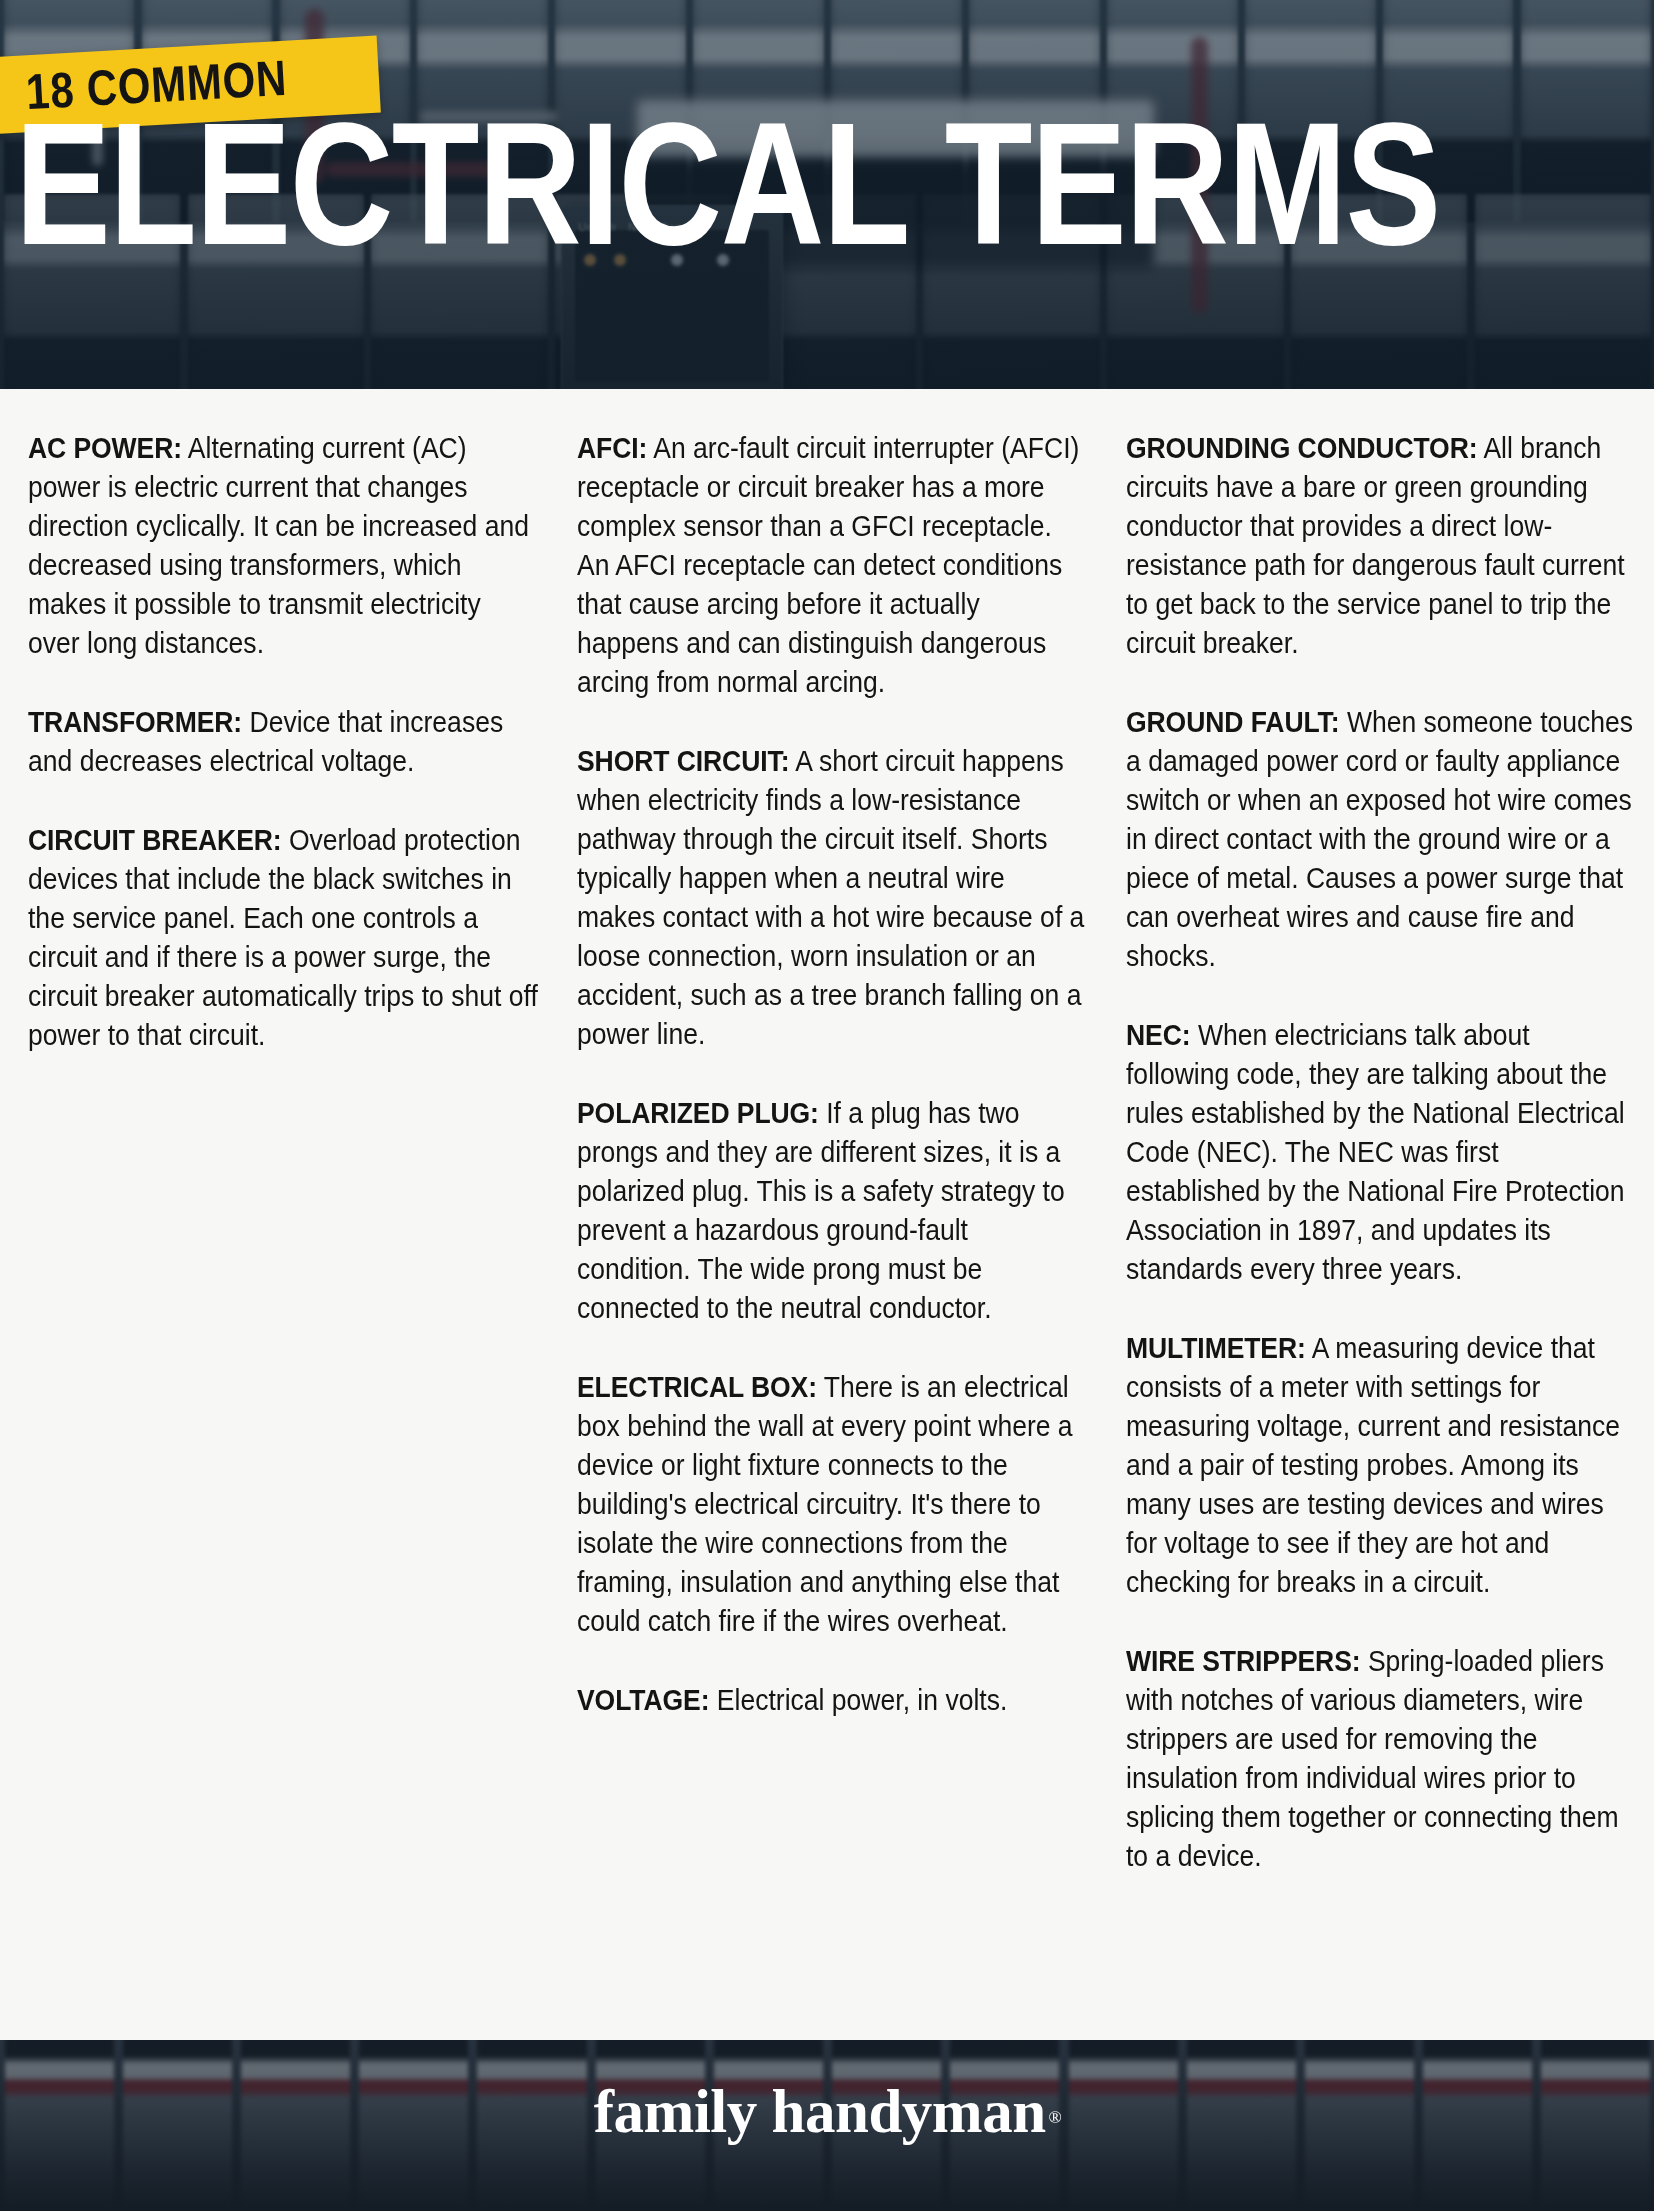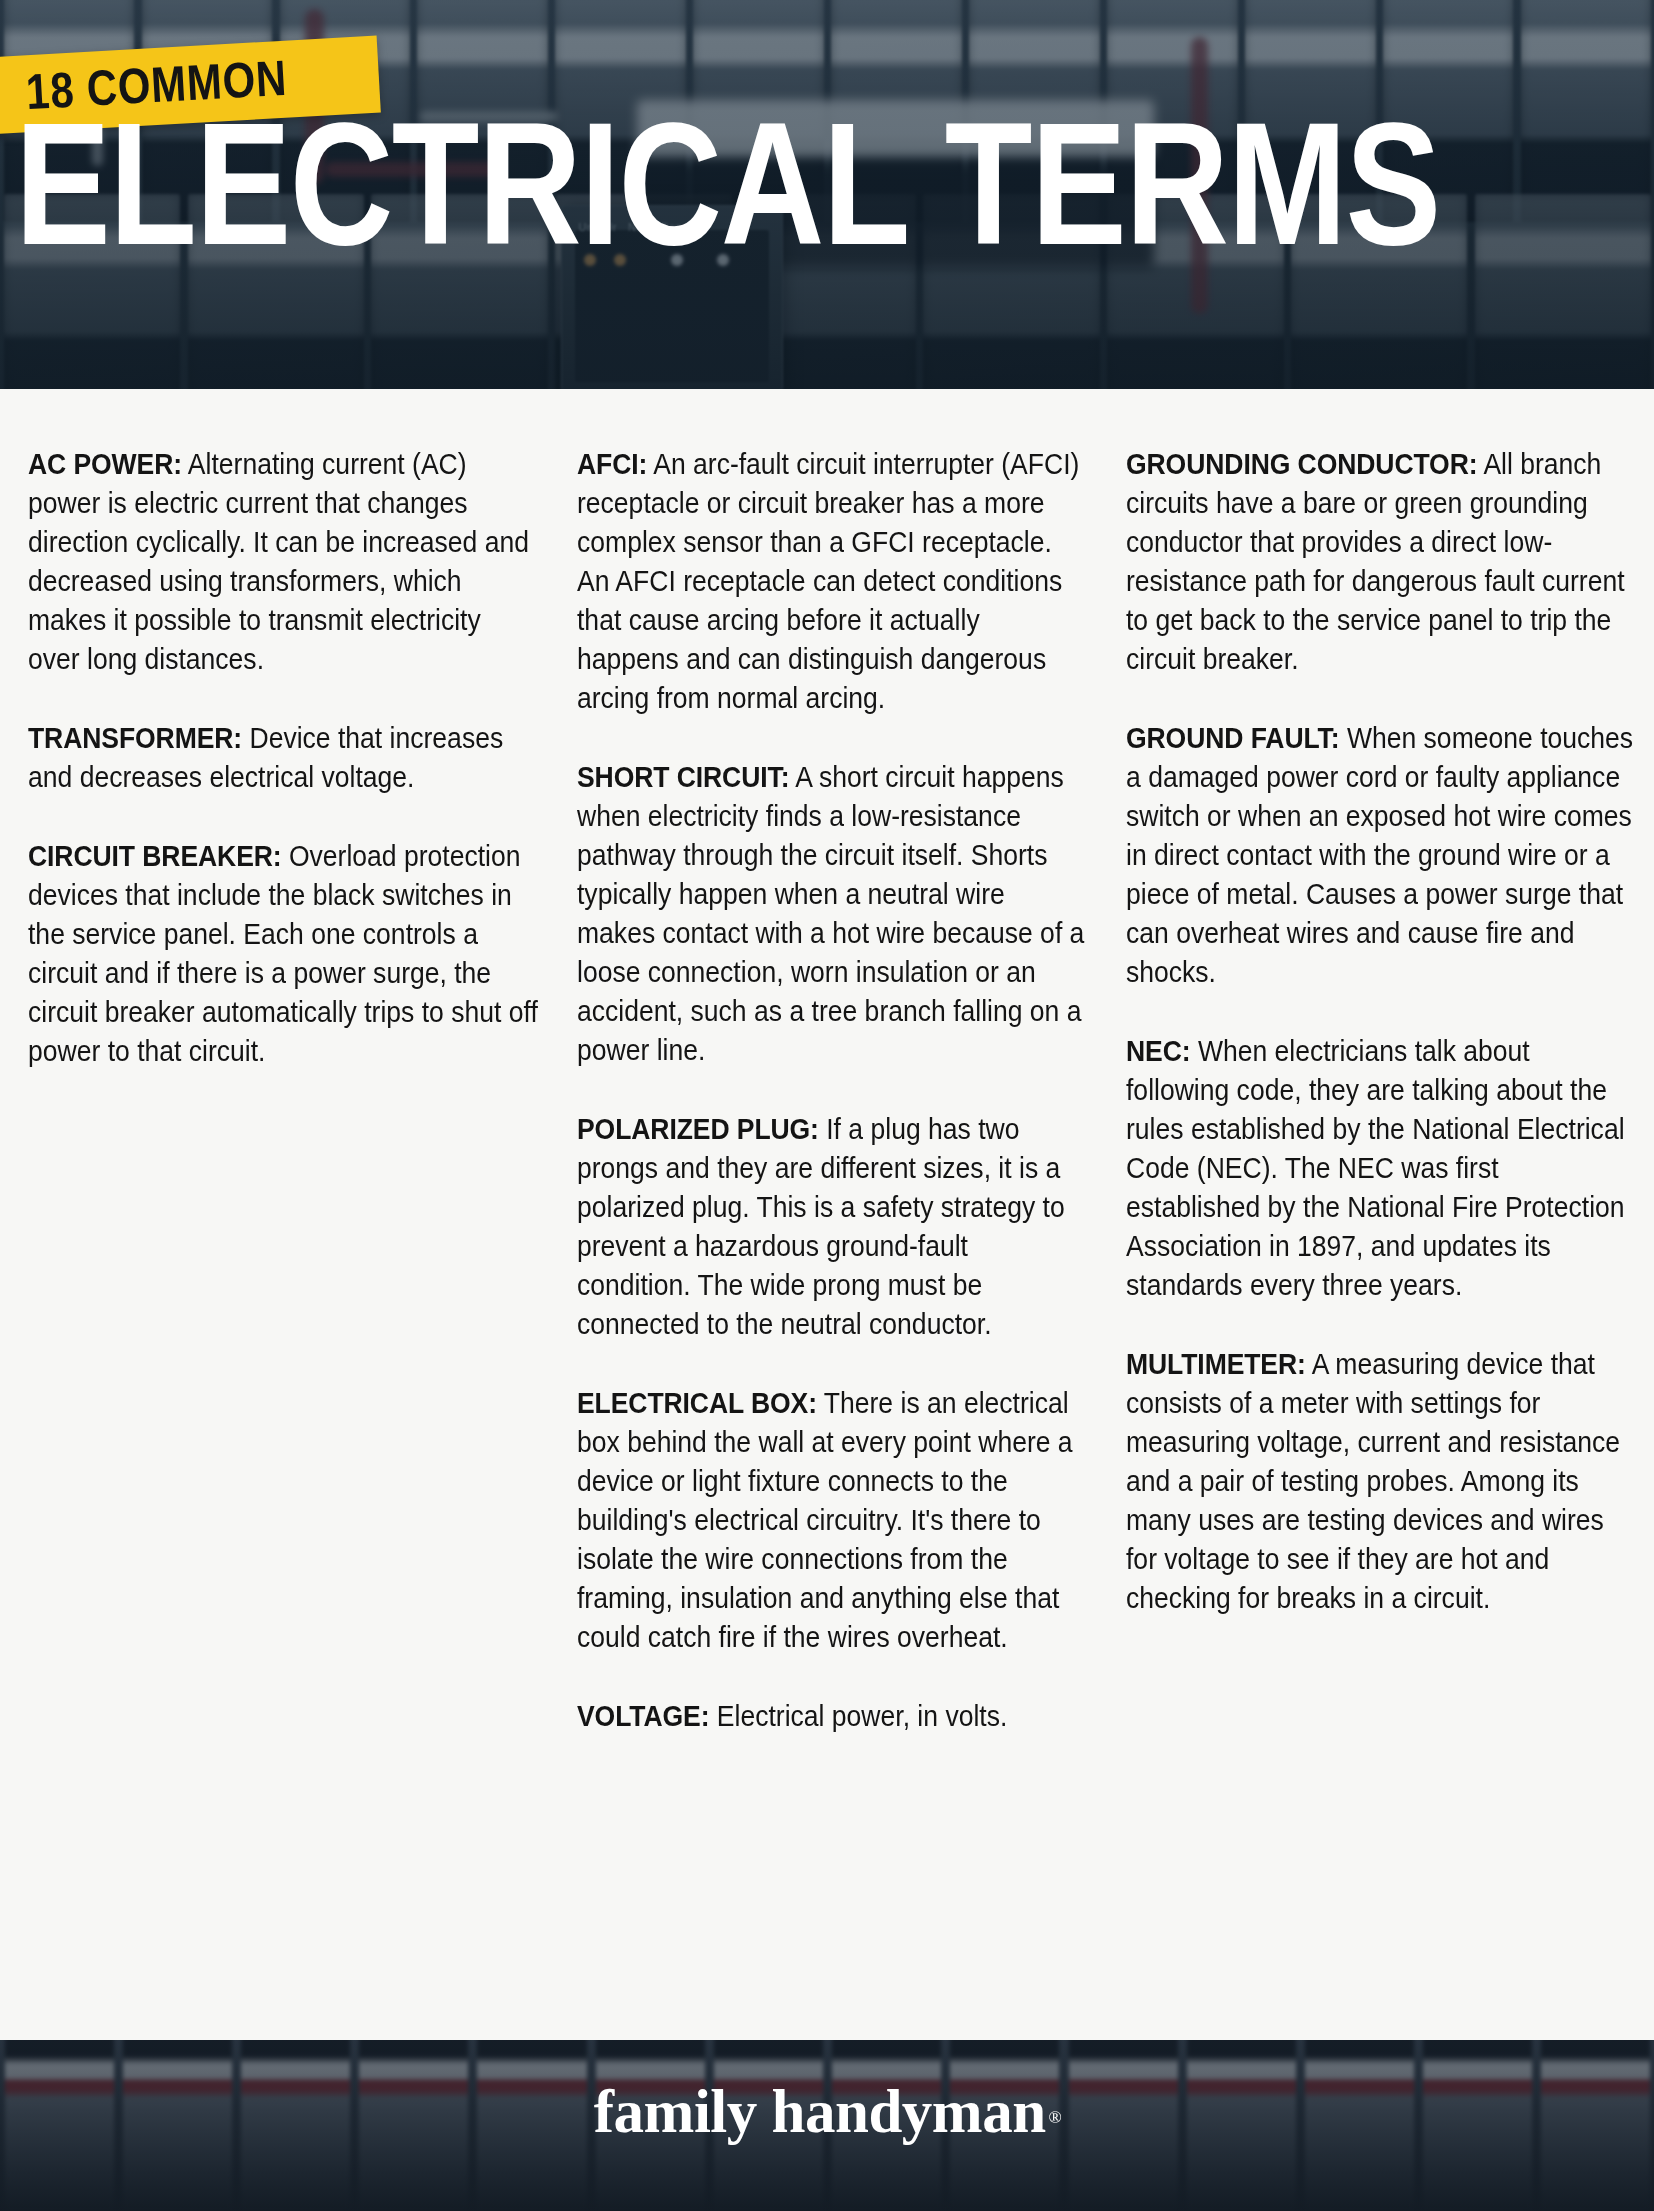--- a/index.html
+++ b/index.html
@@ -60,21 +60,21 @@
     font-weight:bold;font-size:175px;line-height:1;color:#ffffff;
     letter-spacing:-1.8px;white-space:nowrap;
     transform:scaleX(.82);transform-origin:left top;
   }
 
   
   .content{
     position:absolute;left:0;top:389px;width:1655px;height:1787px;
     background:#f7f7f5;
     box-sizing:border-box;
-    padding:56px 28px 0 28px;
+    padding:40px 28px 0 28px;
     display:flex;gap:39px;
   }
   .col{width:510px;flex:0 0 510px;}
   .term{margin:0 0 40px 0;}
   .term:last-child{margin-bottom:0;}
   .term-text{
     font-family:"Liberation Sans", sans-serif;
     font-size:29px;line-height:1.345;color:#141414;
     transform:scaleX(.915);transform-origin:left top;width:109.3%;
     text-align:left;
@@ -203,20 +203,23 @@
         </div>
       <div class="term">
           <div class="term-text"><span class="term-label">GROUND FAULT:</span><span> When someone touches a damaged power cord or faulty appliance switch or when an exposed hot wire comes in direct contact with the ground wire or a piece of metal. Causes a power surge that can overheat wires and cause fire and shocks.</span></div>
         </div>
       <div class="term">
           <div class="term-text"><span class="term-label">NEC:</span><span> When electricians talk about following code, they are talking about the rules established by the National Electrical Code (NEC). The NEC was first established by the National Fire Protection Association in 1897, and updates its standards every three years.</span></div>
         </div>
       <div class="term">
           <div class="term-text"><span class="term-label">MULTIMETER:</span><span> A measuring device that consists of a meter with settings for measuring voltage, current and resistance and a pair of testing probes. Among its many uses are testing devices and wires for voltage to see if they are hot and checking for breaks in a circuit.</span></div>
         </div>
+      <div class="term">
+          <div class="term-text"><span class="term-label">WIRE STRIPPERS:</span><span> Spring-loaded pliers with notches of various diameters, wire strippers are used for removing the insulation from individual wires prior to splicing them together or connecting them to a device.</span></div>
+        </div>
     </div>
 
   </div>
 
   <div class="footer">
     <div class="footer-photo">
       <div class="fp-base"></div>
       <div class="fp-row">
         <div class="fp-mod"></div>
           <div class="fp-mod"></div>

